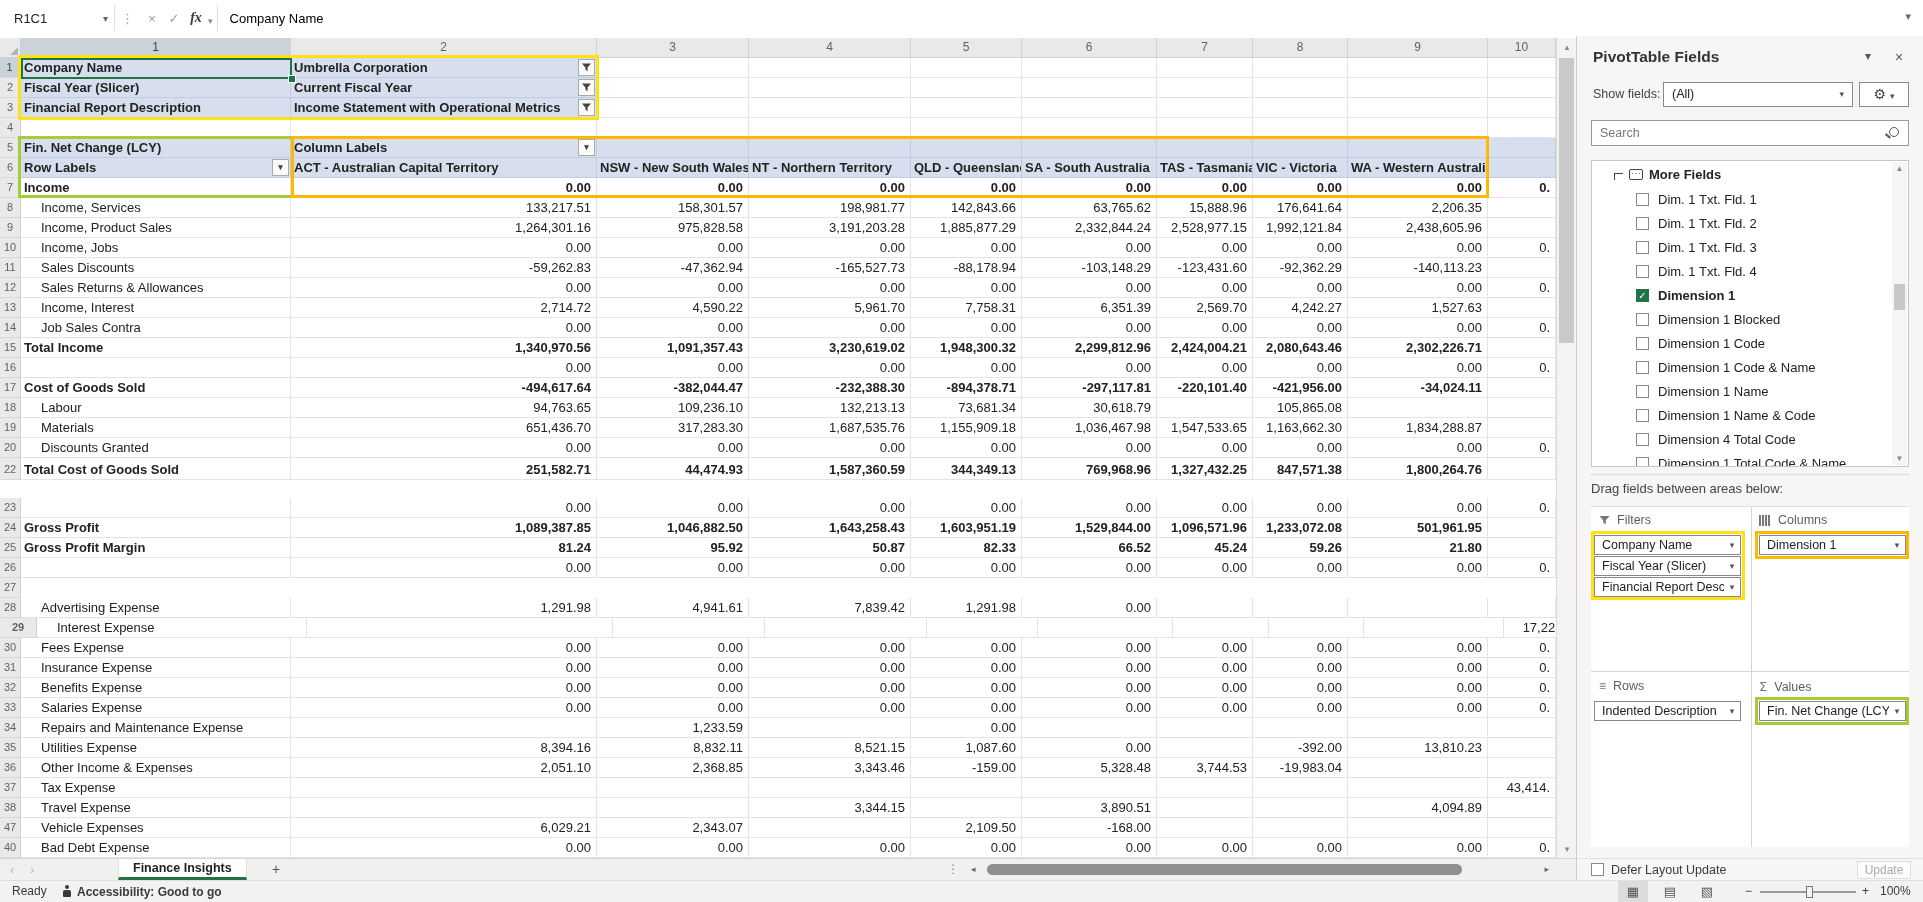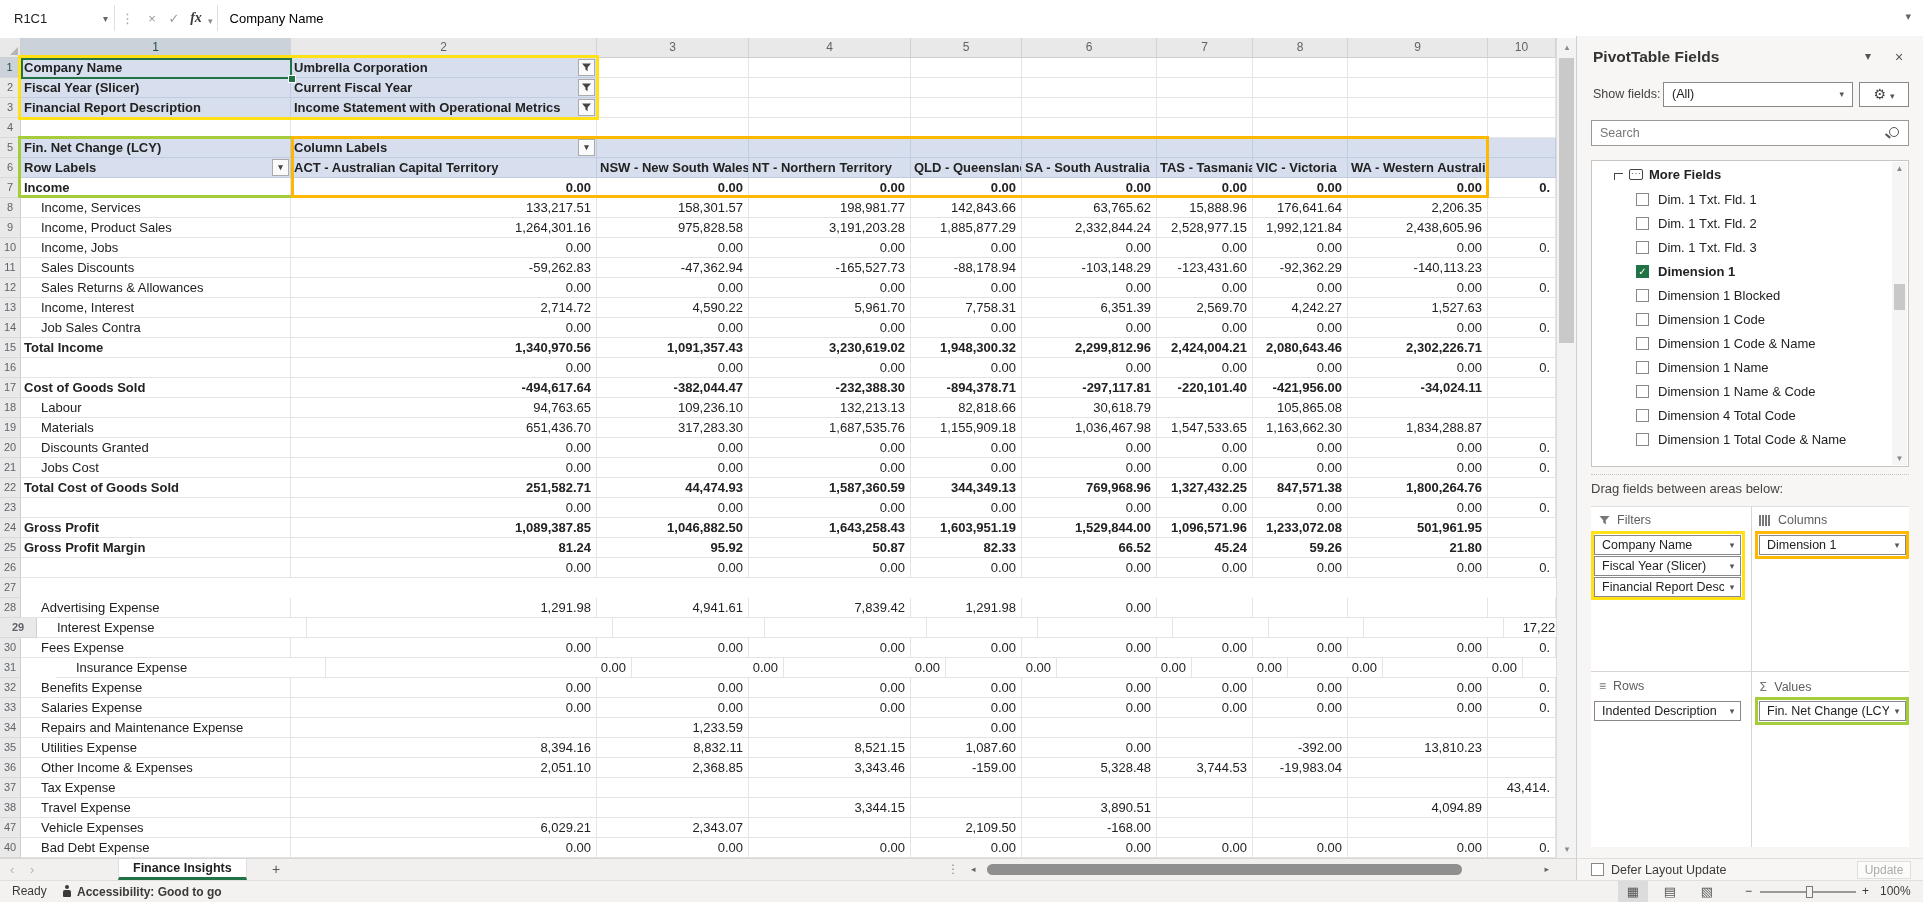--- a/index.html
+++ b/index.html
@@ -388,21 +388,21 @@
           <div class="cell b num" style="width: 95px;">-421,956.00</div>
           <div class="cell b num" style="width: 140px;">-34,024.11</div>
           <div class="cell b num" style="width: 68px;"></div>
         </div>
         <div class="grow" style="top: 362px;">
           <div class="rhead" style="width: 21px;">18</div>
           <div class="cell lab ind" style="width: 270px;">Labour</div>
           <div class="cell num" style="width: 306px;">94,763.65</div>
           <div class="cell num" style="width: 152px;">109,236.10</div>
           <div class="cell num" style="width: 162px;">132,213.13</div>
-          <div class="cell num" style="width: 111px;">82,818.66</div>
+          <div class="cell num" style="width: 111px;">73,681.34</div>
           <div class="cell num" style="width: 135px;">30,618.79</div>
           <div class="cell num" style="width: 96px;"></div>
           <div class="cell num" style="width: 95px;">105,865.08</div>
           <div class="cell num" style="width: 140px;"></div>
           <div class="cell num" style="width: 68px;"></div>
         </div>
         <div class="grow" style="top: 382px;">
           <div class="rhead" style="width: 21px;">19</div>
           <div class="cell lab ind" style="width: 270px;">Materials</div>
           <div class="cell num" style="width: 306px;">651,436.70</div>
@@ -434,21 +434,21 @@
           <div class="cell num" style="width: 306px;">0.00</div>
           <div class="cell num" style="width: 152px;">0.00</div>
           <div class="cell num" style="width: 162px;">0.00</div>
           <div class="cell num" style="width: 111px;">0.00</div>
           <div class="cell num" style="width: 135px;">0.00</div>
           <div class="cell num" style="width: 96px;">0.00</div>
           <div class="cell num" style="width: 95px;">0.00</div>
           <div class="cell num" style="width: 140px;">0.00</div>
           <div class="cell num" style="width: 68px;">0.</div>
         </div>
-        <div class="grow" style="top: 442px;">
+        <div class="grow" style="top: 424px;">
           <div class="rhead" style="width: 21px;">22</div>
           <div class="cell b lab" style="width: 270px;">Total Cost of Goods Sold</div>
           <div class="cell b num" style="width: 306px;">251,582.71</div>
           <div class="cell b num" style="width: 152px;">44,474.93</div>
           <div class="cell b num" style="width: 162px;">1,587,360.59</div>
           <div class="cell b num" style="width: 111px;">344,349.13</div>
           <div class="cell b num" style="width: 135px;">769,968.96</div>
           <div class="cell b num" style="width: 96px;">1,327,432.25</div>
           <div class="cell b num" style="width: 95px;">847,571.38</div>
           <div class="cell b num" style="width: 140px;">1,800,264.76</div>
@@ -553,21 +553,21 @@
           <div class="cell num" style="width: 162px;">0.00</div>
           <div class="cell num" style="width: 111px;">0.00</div>
           <div class="cell num" style="width: 135px;">0.00</div>
           <div class="cell num" style="width: 96px;">0.00</div>
           <div class="cell num" style="width: 95px;">0.00</div>
           <div class="cell num" style="width: 140px;">0.00</div>
           <div class="cell num" style="width: 68px;">0.</div>
         </div>
         <div class="grow" style="top: 622px;">
           <div class="rhead" style="width: 21px;">31</div>
-          <div class="cell lab ind" style="width: 270px; margin-left: 35px;">Insurance Expense</div>
+          <div class="cell lab ind" style="width: 270px;">Insurance Expense</div>
           <div class="cell num" style="width: 306px;">0.00</div>
           <div class="cell num" style="width: 152px;">0.00</div>
           <div class="cell num" style="width: 162px;">0.00</div>
           <div class="cell num" style="width: 111px;">0.00</div>
           <div class="cell num" style="width: 135px;">0.00</div>
           <div class="cell num" style="width: 96px;">0.00</div>
           <div class="cell num" style="width: 95px;">0.00</div>
           <div class="cell num" style="width: 140px;">0.00</div>
           <div class="cell num" style="width: 68px;">0.</div>
         </div>
@@ -767,20 +767,24 @@
           </div>
           <div class="fitem">
             <div class="cb"></div>
             <div class="flab">Dim. 1 Txt. Fld. 2</div>
           </div>
           <div class="fitem">
             <div class="cb"></div>
             <div class="flab">Dim. 1 Txt. Fld. 3</div>
           </div>
           <div class="fitem">
+            <div class="cb"></div>
+            <div class="flab">Dim. 1 Txt. Fld. 4</div>
+          </div>
+          <div class="fitem">
             <div class="cb on">✓</div>
             <div class="flab b">Dimension 1</div>
           </div>
           <div class="fitem">
             <div class="cb"></div>
             <div class="flab">Dimension 1 Blocked</div>
           </div>
           <div class="fitem">
             <div class="cb"></div>
             <div class="flab">Dimension 1 Code</div>

